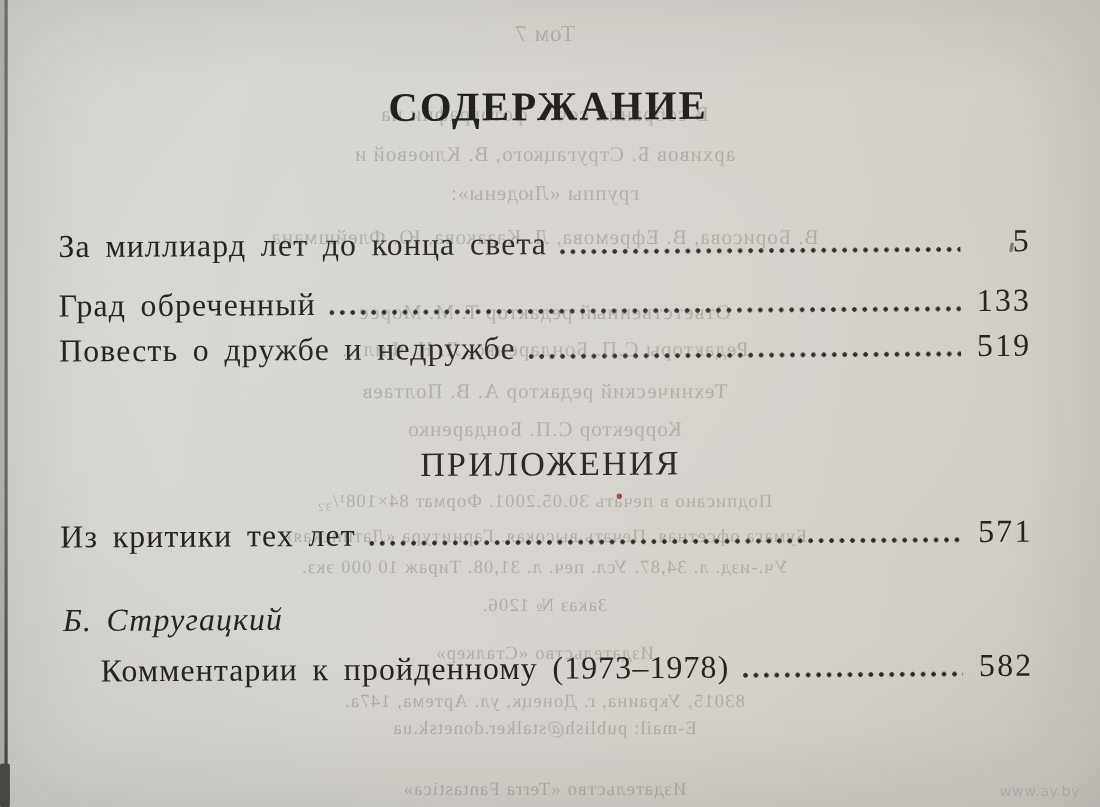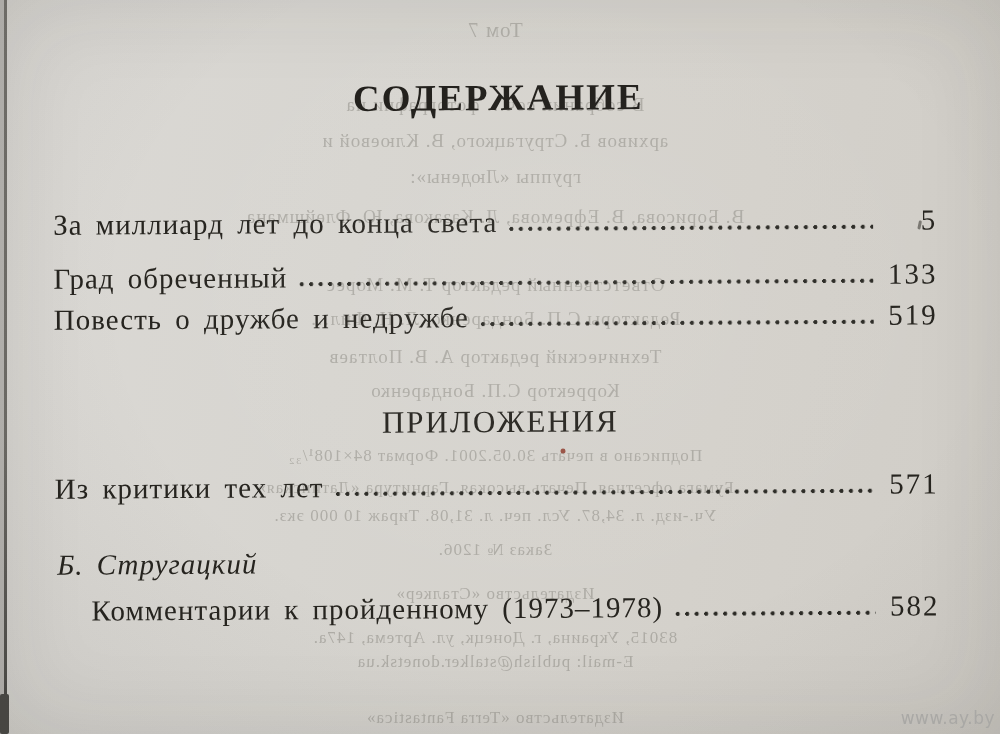--- a/index.html
+++ b/index.html
@@ -56,23 +56,23 @@
   .author{
     position:absolute;left:56px;top:546px;
     font-size:29px;font-style:italic;letter-spacing:1px;word-spacing:5px;color:#26241f;
   }
   .indent{padding-left:36px;}
 
   .speck-red{position:absolute;left:560px;top:449px;width:5px;height:5px;border-radius:50%;background:#8d3a2a;opacity:0.85;}
   .speck-small{position:absolute;left:919px;top:223px;width:3px;height:9px;background:#55534d;border-radius:2px;transform:rotate(12deg);opacity:0.7;}
 
   .watermark{
-    position:absolute;right:5px;bottom:6px;
+    position:absolute;right:18px;bottom:6px;
     font-family:"DejaVu Sans", sans-serif;
-    font-size:17px;color:#a9a8a5;letter-spacing:0.5px;
+    font-size:13px;color:#a9a8a5;letter-spacing:0.5px;
   }
 </style>
 </head>
 <body>
 
 <div class="photo">
 
   <div class="bleed big" style="top:18px;">Том 7</div>
   <div class="bleed" style="top:94px;">В собрании соч…                    фотографии на</div>
   <div class="bleed" style="top:130px;">архивов Б. Стругацкого, В. Клюевой и</div>

